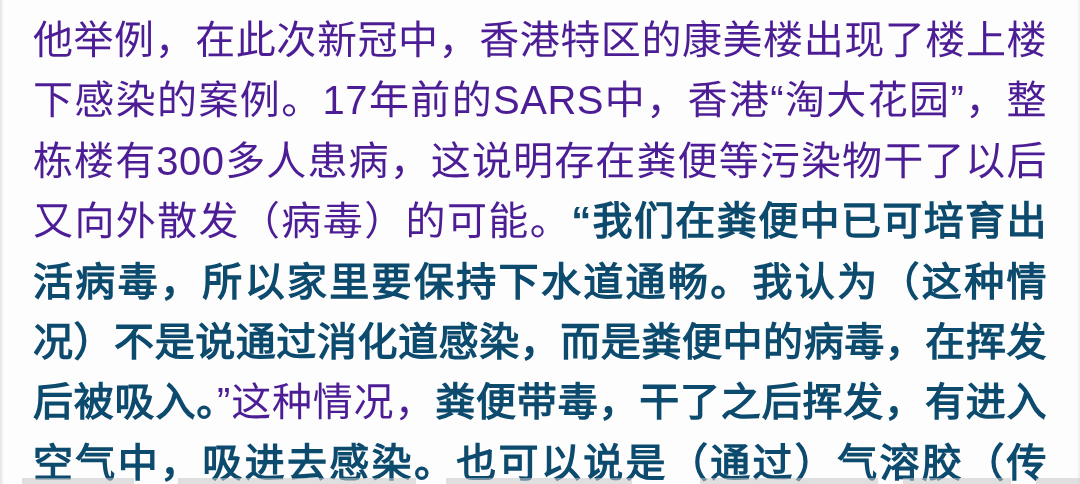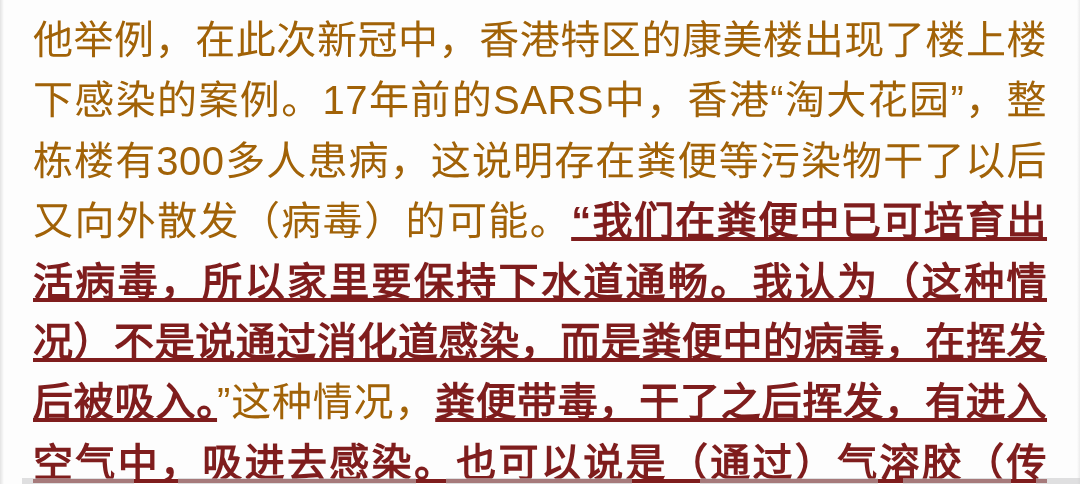--- a/index.html
+++ b/index.html
@@ -33,26 +33,25 @@
     font-size: 40px;
     line-height: 60.4px;
     text-align: justify;
     text-justify: inter-ideograph;
     color: #3a3a3c;
     letter-spacing: 0.5px;
     word-break: break-all;
   }
   .seg-regular {
     font-weight: 400;
-    color: #a16207;
+    color: #4c1d95;
   }
   .seg-bold {
     font-weight: 700;
-    color: #7f1d1d;
-    text-decoration: underline;
+    color: #0c4a6e;
   }
   
   .cutoff-line {
     position: absolute;
     left: 0; right: 0; bottom: 0; height: 6px;
   }
   .cutoff-block {
     position: absolute;
     bottom: 0;
     height: 6px;

